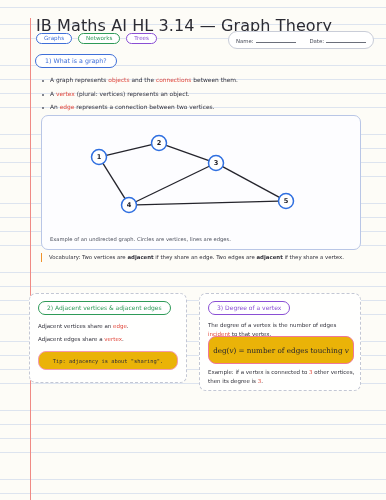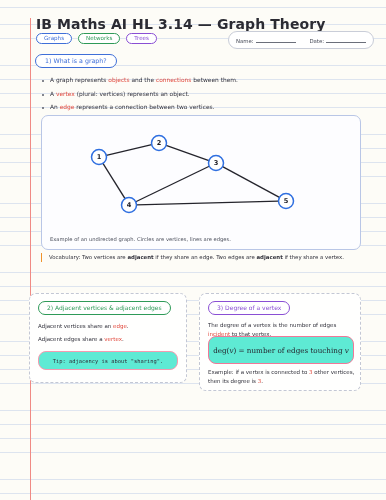--- a/index.html
+++ b/index.html
@@ -45,22 +45,22 @@
     width: 386px;
     height: 500px;
   }
 
   
   #title {
     position: absolute;
     left: 36px;
     top: 16px;
     font-family: "DejaVu Sans", sans-serif;
-    font-size: 14px;
-    font-weight: bold;
+    font-size: 16px;
+    font-weight: normal;
     letter-spacing: 0.1px;
     color: #2b2b33;
     white-space: nowrap;
   }
   #tagrow {
     position: absolute;
     left: 36px;
     top: 33px;
     display: flex;
     gap: 6px;
@@ -204,21 +204,21 @@
     left: 8px;
     font-size: 5.5px;
     line-height: 9px;
     color: #32323c;
     width: 144px;
   }
 
   .boxed {
     position: absolute;
     border-radius: 8px;
-    background: #5eead4;
+    background: #eab308;
   }
   #tipbox {
     left: 8px;
     top: 57px;
     width: 138px;
     height: 17px;
     border: 1px solid #f49ab0;
     display: flex;
     align-items: center;
     justify-content: center;

